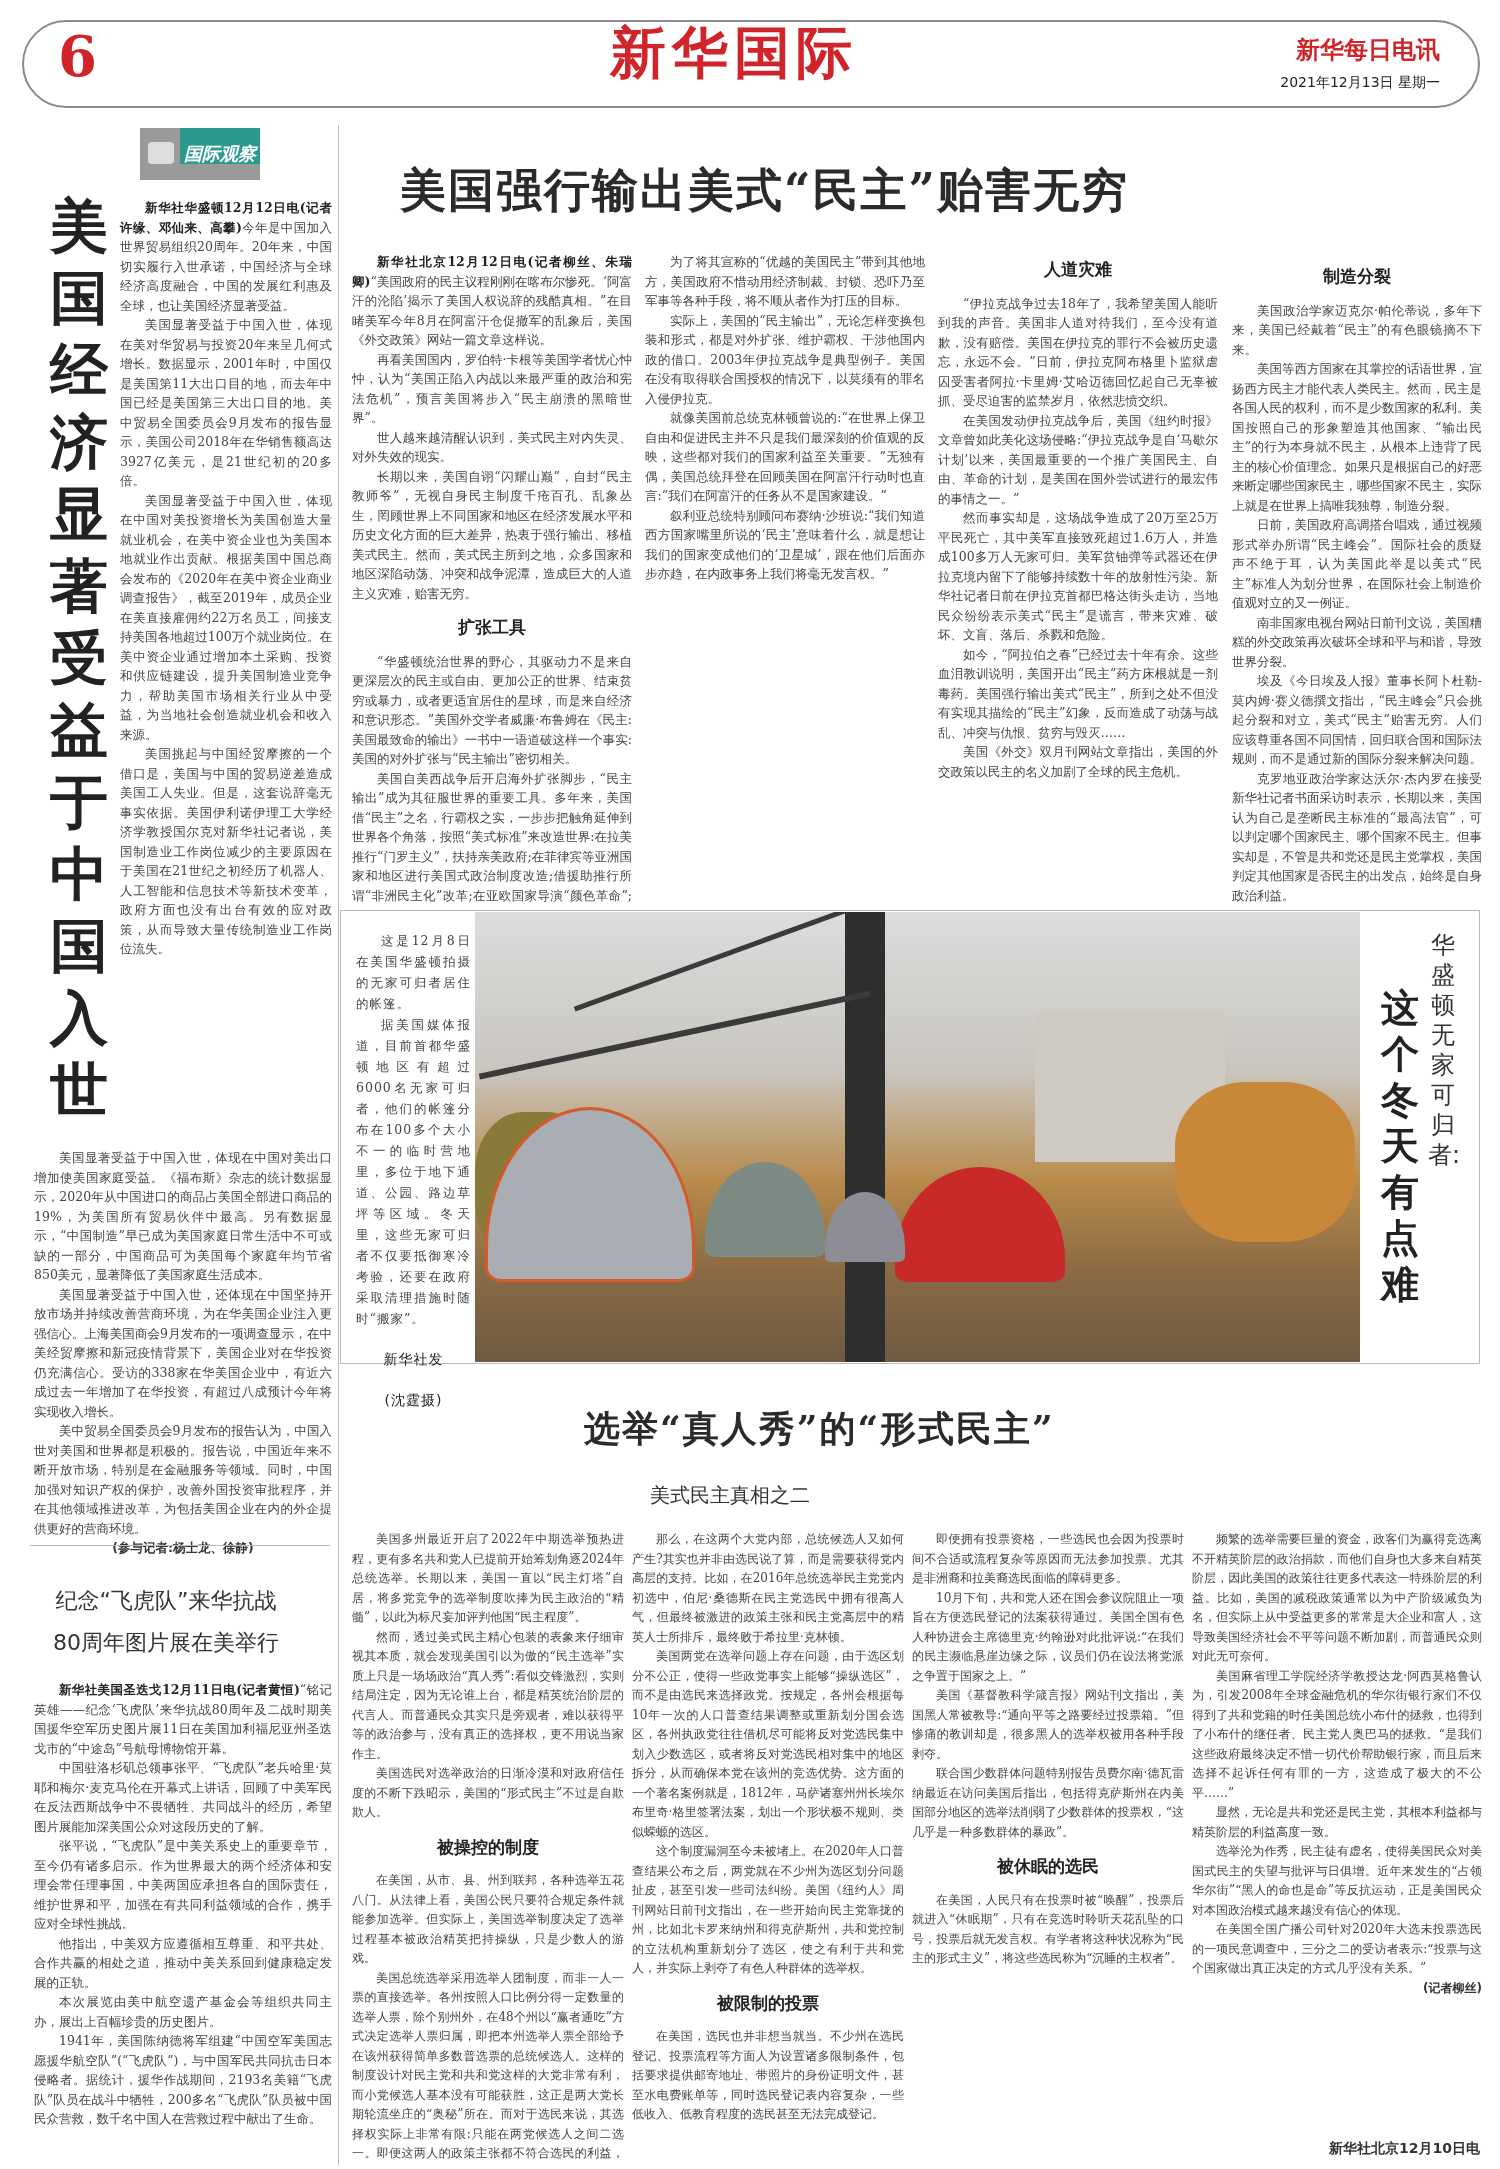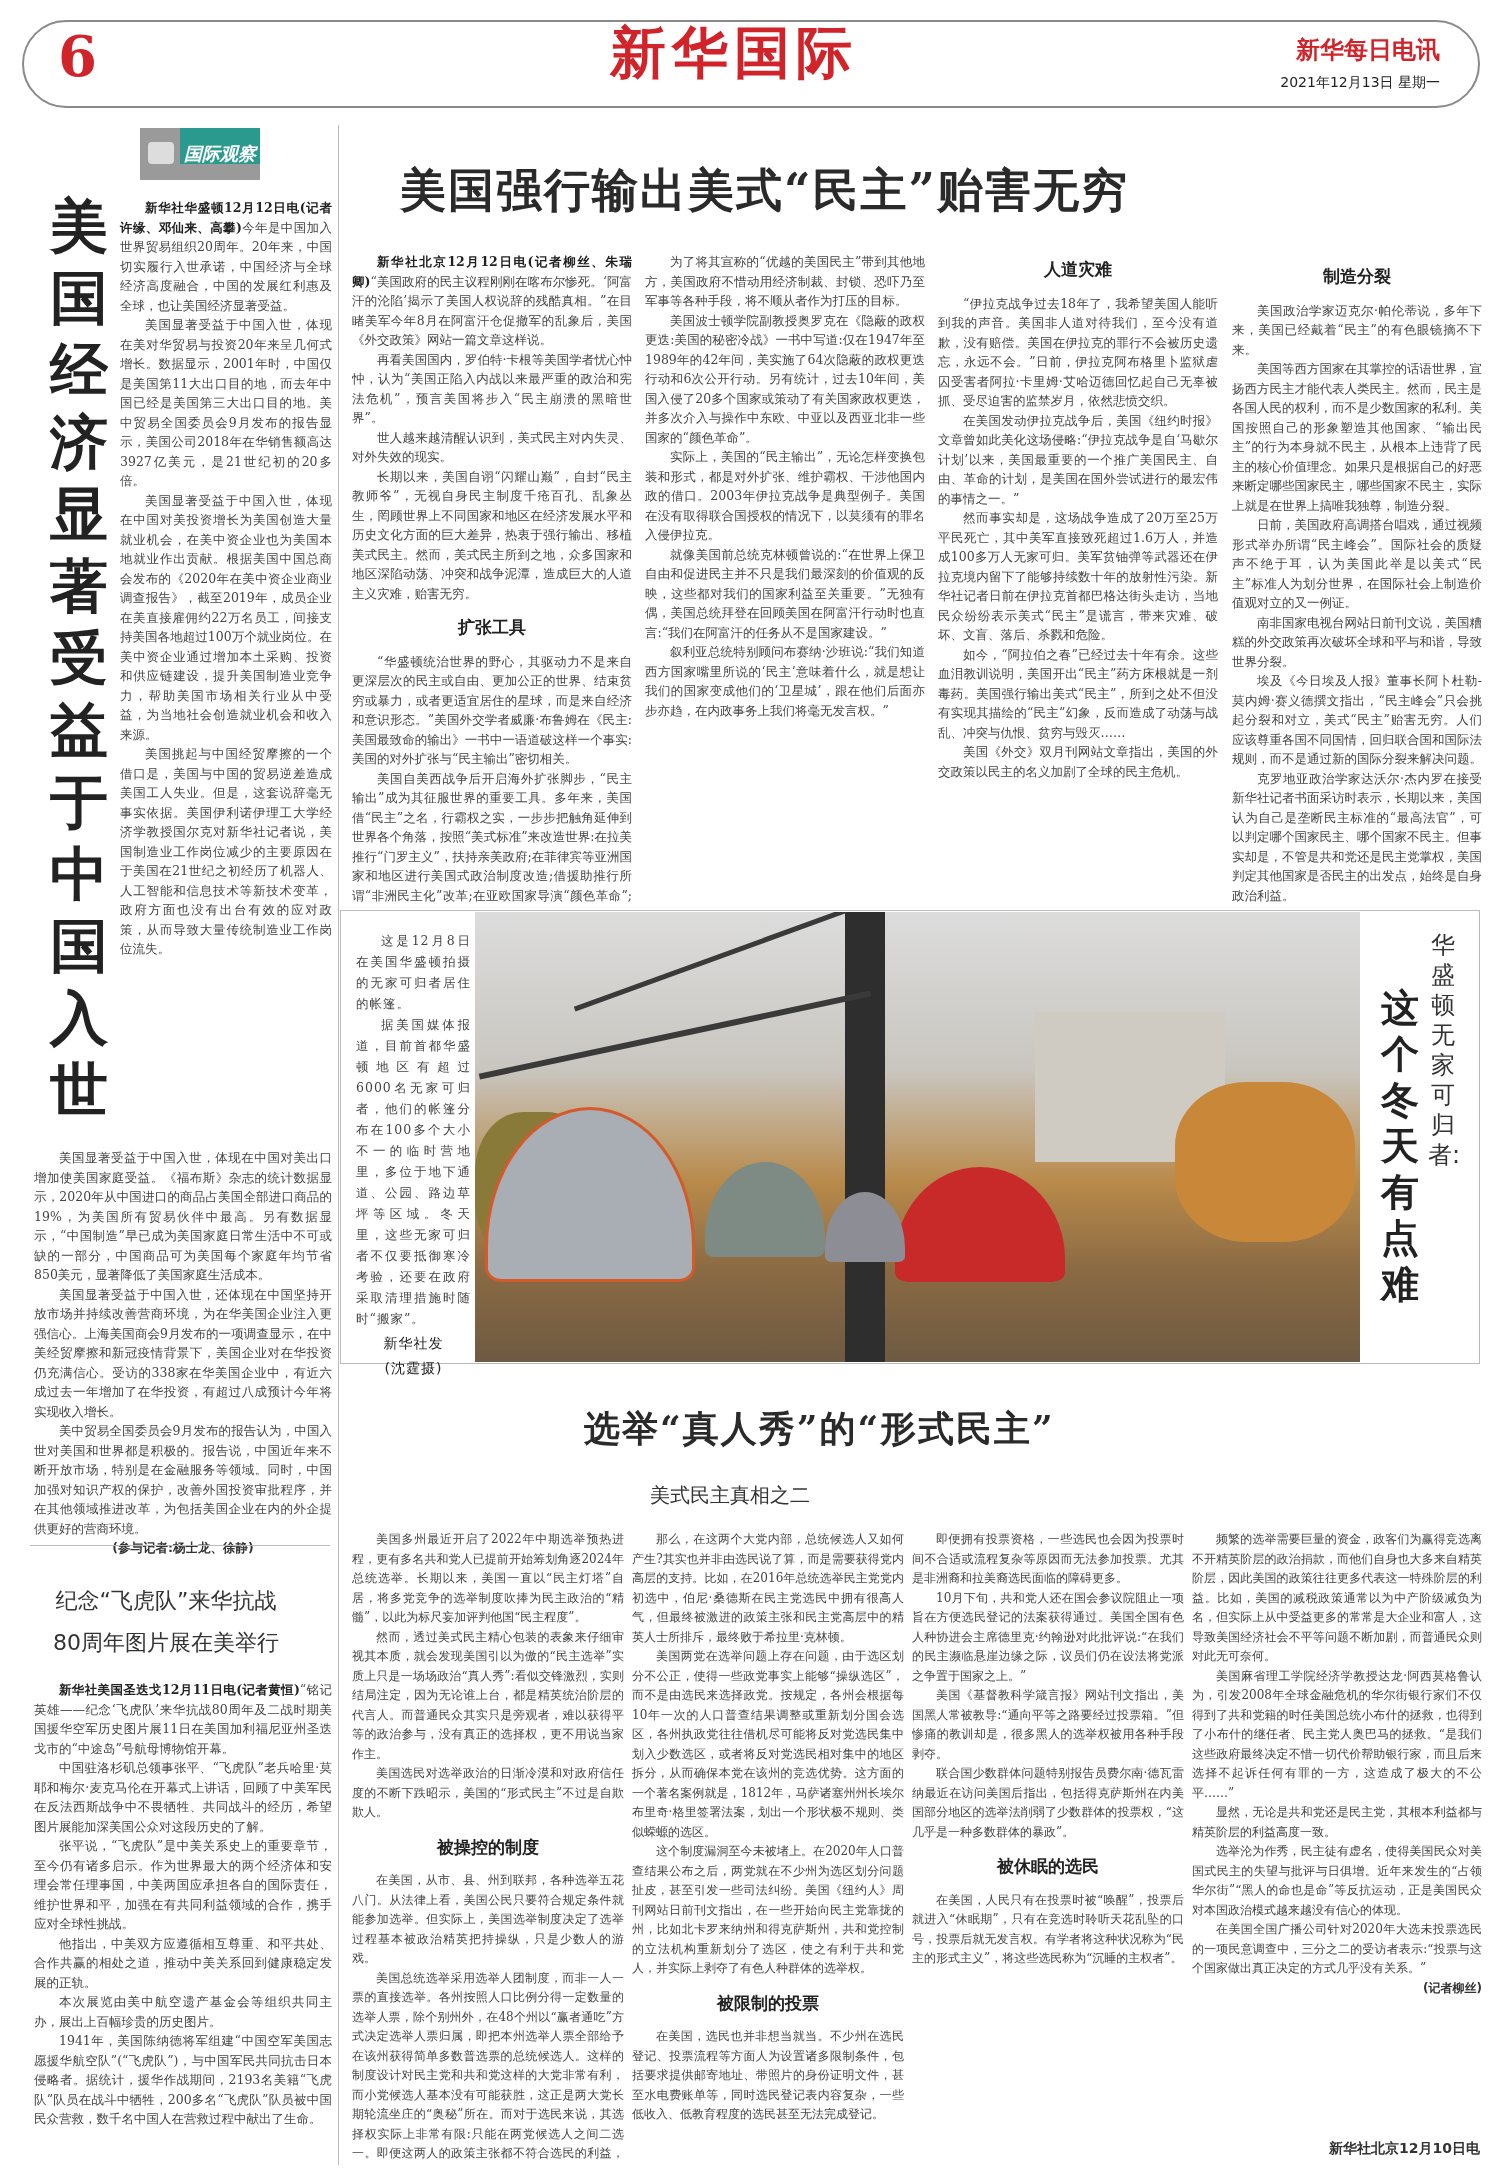--- a/index.html
+++ b/index.html
@@ -20,21 +20,21 @@
   .credit { text-align: right; font-weight: bold; color: #333; font-family: "DejaVu Sans", sans-serif; }
   .headline1 { position: absolute; left: 400px; top: 160px; font-size: 46px; font-weight: bold; color: #2a2a2a; letter-spacing: 2px; }
   .divider-v { position: absolute; width: 1px; background: #bbb; }
   .divider-h { position: absolute; height: 1px; background: #bbb; }
   .photo-box { position: absolute; left: 340px; top: 910px; width: 1140px; height: 454px; border: 1px solid #bbb; }
   .photo { position: absolute; left: 475px; top: 912px; width: 885px; height: 450px; background: linear-gradient(180deg, #dcdcdc 0%, #c9c6c0 35%, #b88a4a 60%, #8a6a44 80%, #6e5a42 100%); overflow: hidden; }
   .tree { position: absolute; background: #3a3a3a; }
   .tent { position: absolute; border-radius: 50% 50% 8% 8% / 80% 80% 8% 8%; }
   .caption { position: absolute; left: 356px; top: 930px; width: 115px; font-size: 12.5px; line-height: 21px; color: #444; text-align: justify; letter-spacing: 1px; }
   .caption p { text-indent: 2em; }
-  .caption .src { text-align: center; text-indent: 0; font-family: "DejaVu Sans", sans-serif; font-size: 14px; color: #222; margin-top: 4px; }
+  .caption .src { text-align: center; text-indent: 0; font-family: "DejaVu Sans", sans-serif; font-size: 14px; color: #222; margin-top: 20px; }
   .vsub { position: absolute; left: 1428px; top: 930px; width: 30px; font-size: 24px; color: #333; line-height: 30px; text-align: center; word-break: break-all; font-family: "DejaVu Sans", sans-serif; }
   .vhead { position: absolute; left: 1378px; top: 985px; width: 44px; font-size: 38px; font-weight: bold; color: #222; line-height: 46px; text-align: center; word-break: break-all; }
   .headline2 { position: absolute; left: 584px; top: 1405px; font-size: 36px; font-weight: bold; color: #2a2a2a; letter-spacing: 2px; }
   .subhead2 { position: absolute; left: 650px; top: 1482px; font-size: 20px; color: #333; font-family: "DejaVu Sans", sans-serif; }
   .headline3 { position: absolute; left: 36px; top: 1580px; font-size: 22px; color: #333; line-height: 42px; text-align: center; width: 260px; font-family: "DejaVu Sans", sans-serif; }
 </style>
 </head>
 <body>
 
 <div class="masthead"></div>
@@ -83,21 +83,20 @@
   <p><span class="lead-bold">新华社北京12月12日电(记者柳丝、朱瑞卿)</span><span>“美国政府的民主议程刚刚在喀布尔惨死。‘阿富汗的沦陷’揭示了美国人权说辞的残酷真相。”在目睹美军今年8月在阿富汗仓促撤军的乱象后，美国《外交政策》网站一篇文章这样说。</span></p>
   <p>再看美国国内，罗伯特·卡根等美国学者忧心忡忡，认为“美国正陷入内战以来最严重的政治和宪法危机”，预言美国将步入“民主崩溃的黑暗世界”。</p>
   <p>世人越来越清醒认识到，美式民主对内失灵、对外失效的现实。</p>
   <p>长期以来，美国自诩“闪耀山巅”，自封“民主教师爷”，无视自身民主制度千疮百孔、乱象丛生，罔顾世界上不同国家和地区在经济发展水平和历史文化方面的巨大差异，热衷于强行输出、移植美式民主。然而，美式民主所到之地，众多国家和地区深陷动荡、冲突和战争泥潭，造成巨大的人道主义灾难，贻害无穷。</p>
   <div class="sub">扩张工具</div>
   <p>“华盛顿统治世界的野心，其驱动力不是来自更深层次的民主或自由、更加公正的世界、结束贫穷或暴力，或者更适宜居住的星球，而是来自经济和意识形态。”美国外交学者威廉·布鲁姆在《民主:美国最致命的输出》一书中一语道破这样一个事实:美国的对外扩张与“民主输出”密切相关。</p>
   <p>美国自美西战争后开启海外扩张脚步，“民主输出”成为其征服世界的重要工具。多年来，美国借“民主”之名，行霸权之实，一步步把触角延伸到世界各个角落，按照“美式标准”来改造世界:在拉美推行“门罗主义”，扶持亲美政府;在菲律宾等亚洲国家和地区进行美国式政治制度改造;借援助推行所谓“非洲民主化”改革;在亚欧国家导演“颜色革命”;在西亚北非地区遥控“阿拉伯之春”;借“反恐”强推他国政权更迭;让美军舰船在全球横行却号称维护自由民主……</p>
 </div>
 <div class="col" style="left:645px; top:252px; width:280px; height:650px; overflow:hidden;">
   <p>为了将其宣称的“优越的美国民主”带到其他地方，美国政府不惜动用经济制裁、封锁、恐吓乃至军事等各种手段，将不顺从者作为打压的目标。</p>
-  <p>美国波士顿学院副教授奥罗克在《隐蔽的政权更迭:美国的秘密冷战》一书中写道:仅在1947年至1989年的42年间，美实施了64次隐蔽的政权更迭行动和6次公开行动。另有统计，过去10年间，美国入侵了20多个国家或策动了有关国家政权更迭，并多次介入与操作中东欧、中亚以及西亚北非一些国家的“颜色革命”。</p>
   <p>实际上，美国的“民主输出”，无论怎样变换包装和形式，都是对外扩张、维护霸权、干涉他国内政的借口。2003年伊拉克战争是典型例子。美国在没有取得联合国授权的情况下，以莫须有的罪名入侵伊拉克。</p>
   <p>就像美国前总统克林顿曾说的:“在世界上保卫自由和促进民主并不只是我们最深刻的价值观的反映，这些都对我们的国家利益至关重要。”无独有偶，美国总统拜登在回顾美国在阿富汗行动时也直言:“我们在阿富汗的任务从不是国家建设。”</p>
   <p>叙利亚总统特别顾问布赛纳·沙班说:“我们知道西方国家嘴里所说的‘民主’意味着什么，就是想让我们的国家变成他们的‘卫星城’，跟在他们后面亦步亦趋，在内政事务上我们将毫无发言权。”</p>
 </div>
 <div class="col" style="left:938px; top:260px; width:280px; height:642px; overflow:hidden;">
   <div class="sub" style="margin-top:0;">人道灾难</div>
   <p>“伊拉克战争过去18年了，我希望美国人能听到我的声音。美国非人道对待我们，至今没有道歉，没有赔偿。美国在伊拉克的罪行不会被历史遗忘，永远不会。”日前，伊拉克阿布格里卜监狱虐囚受害者阿拉·卡里姆·艾哈迈德回忆起自己无辜被抓、受尽迫害的监禁岁月，依然悲愤交织。</p>
   <p>在美国发动伊拉克战争后，美国《纽约时报》文章曾如此美化这场侵略:“伊拉克战争是自‘马歇尔计划’以来，美国最重要的一个推广美国民主、自由、革命的计划，是美国在国外尝试进行的最宏伟的事情之一。”</p>
   <p>然而事实却是，这场战争造成了20万至25万平民死亡，其中美军直接致死超过1.6万人，并造成100多万人无家可归。美军贫铀弹等武器还在伊拉克境内留下了能够持续数十年的放射性污染。新华社记者日前在伊拉克首都巴格达街头走访，当地民众纷纷表示美式“民主”是谎言，带来灾难、破坏、文盲、落后、杀戮和危险。</p>
   <p>如今，“阿拉伯之春”已经过去十年有余。这些血泪教训说明，美国开出“民主”药方床根就是一剂毒药。美国强行输出美式“民主”，所到之处不但没有实现其描绘的“民主”幻象，反而造成了动荡与战乱、冲突与仇恨、贫穷与毁灭……</p>

